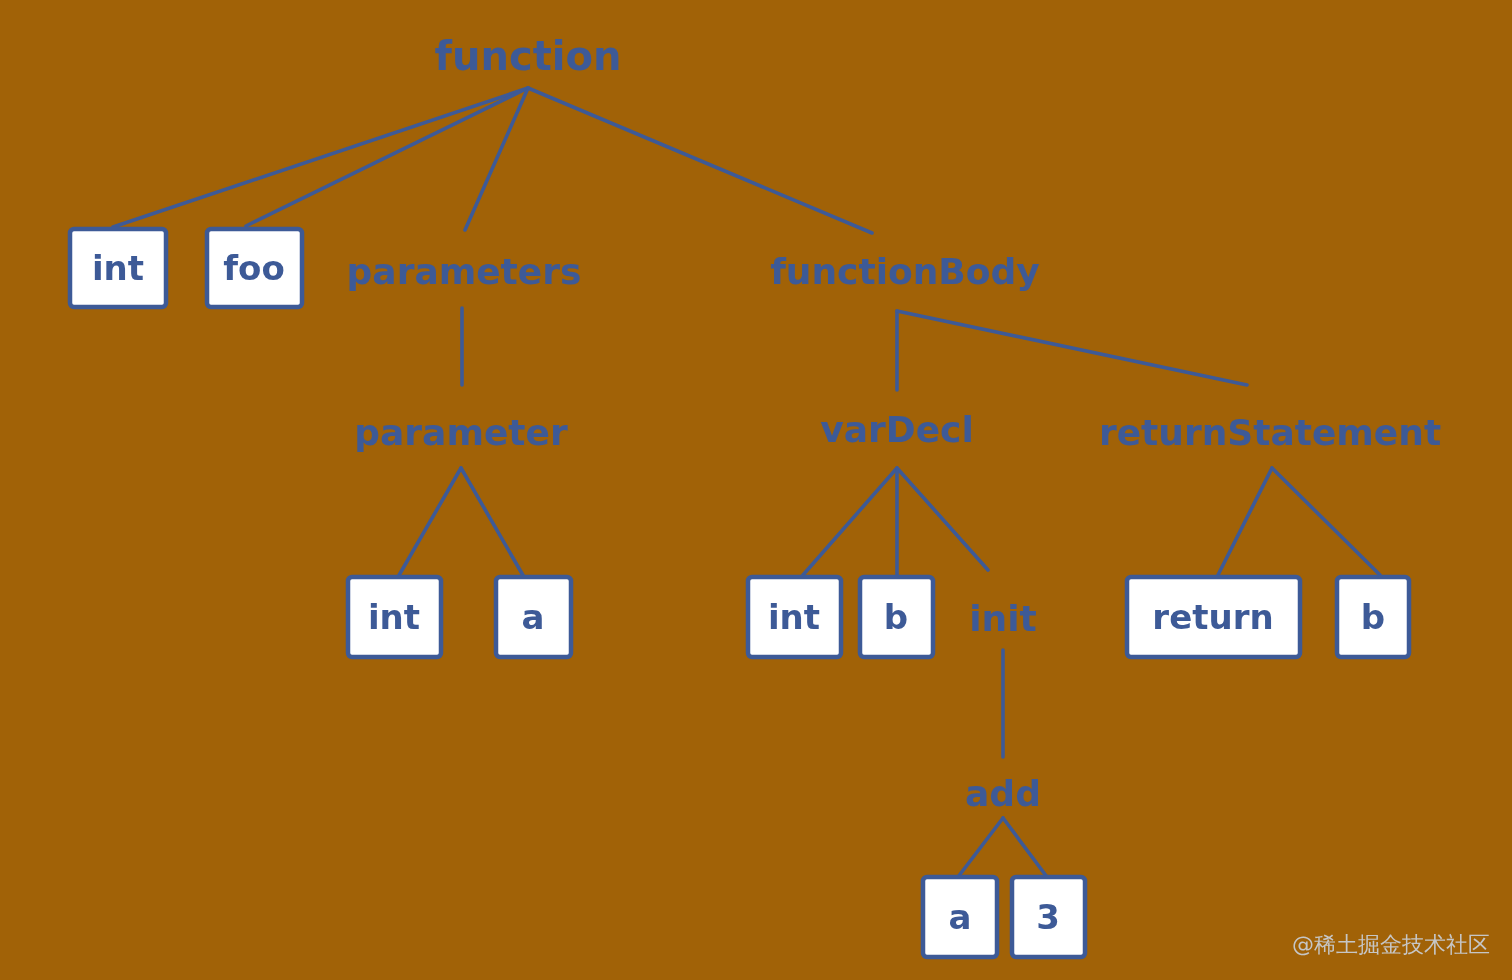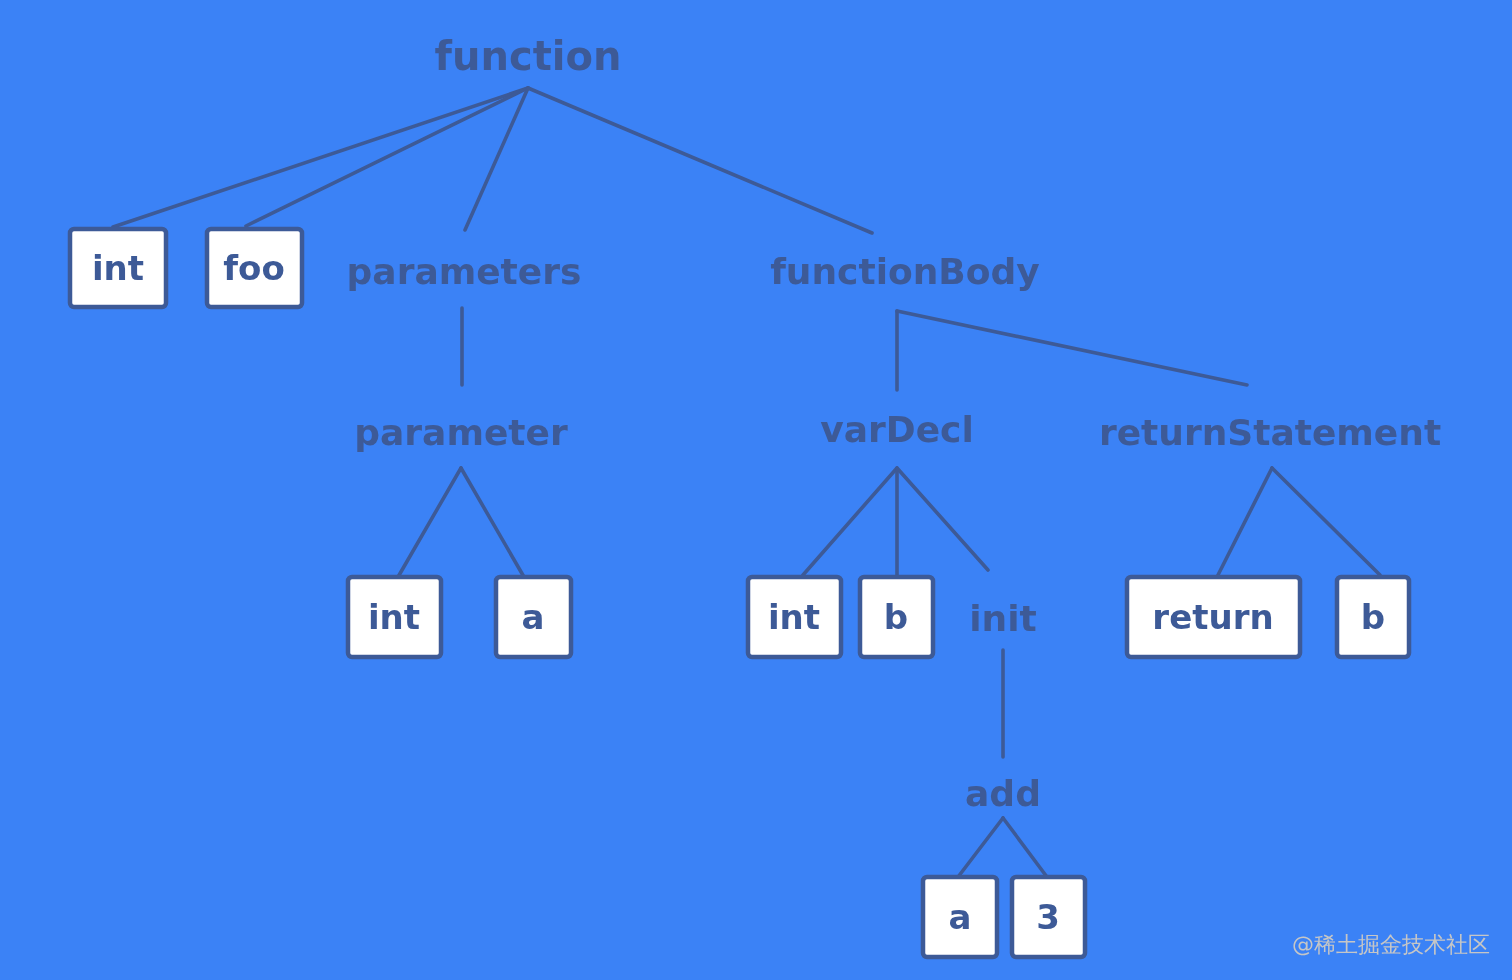--- a/index.html
+++ b/index.html
@@ -4,21 +4,21 @@
 <style>
   html, body {
     margin: 0;
     padding: 0;
     background: #ffffff;
   }
   .canvas {
     position: relative;
     width: 1512px;
     height: 980px;
-    background: #3b82f6;
+    background: #a16207;
     overflow: hidden;
   }
   svg { display: block; }
   .edge {
     stroke: #3d5a97;
     stroke-width: 3.6;
     stroke-linecap: round;
     fill: none;
   }
   .node-box {

